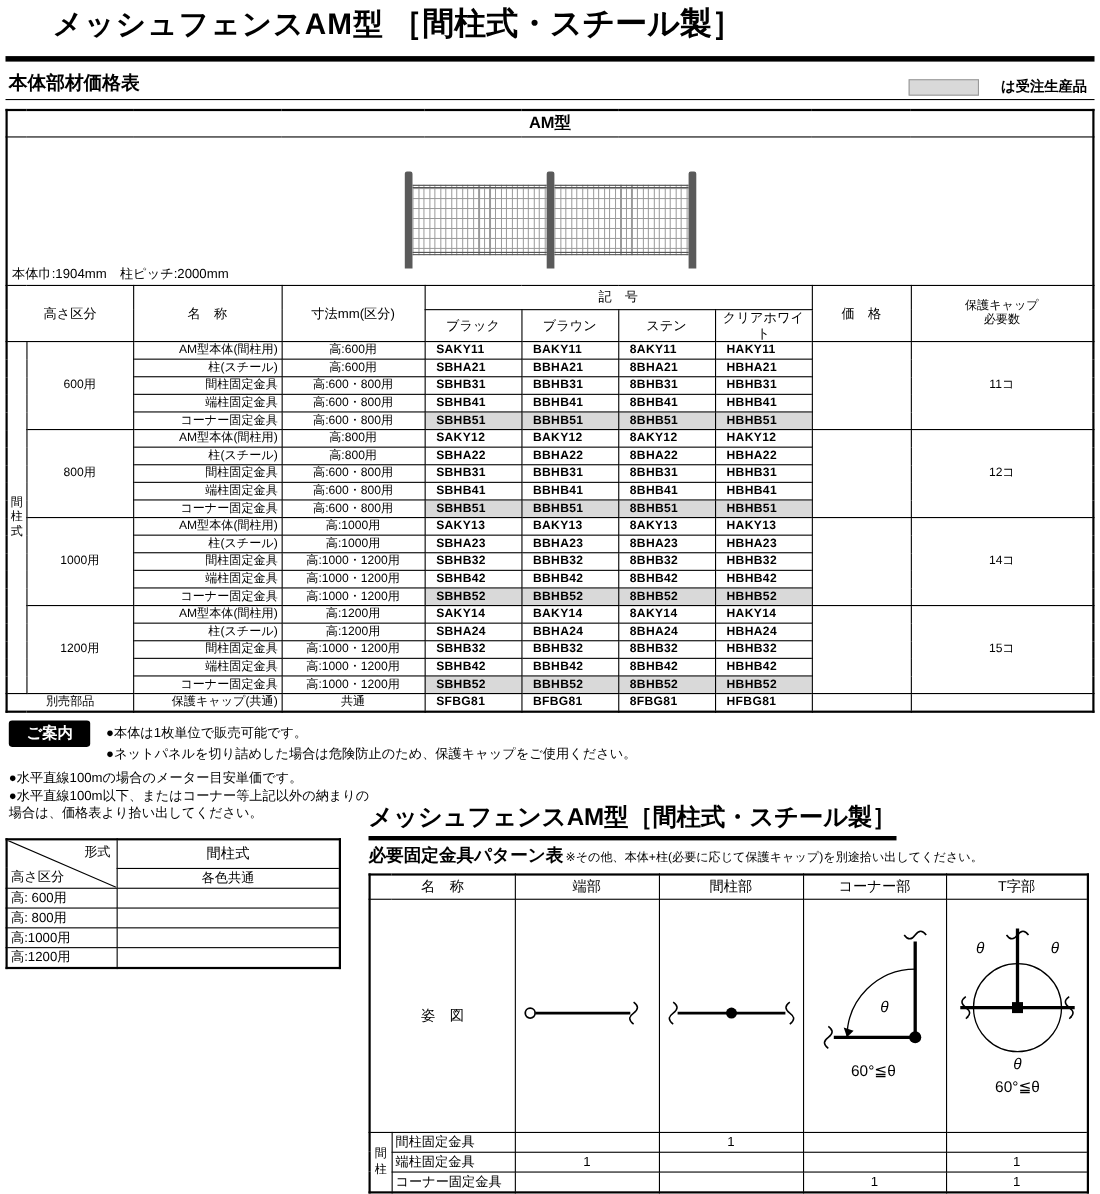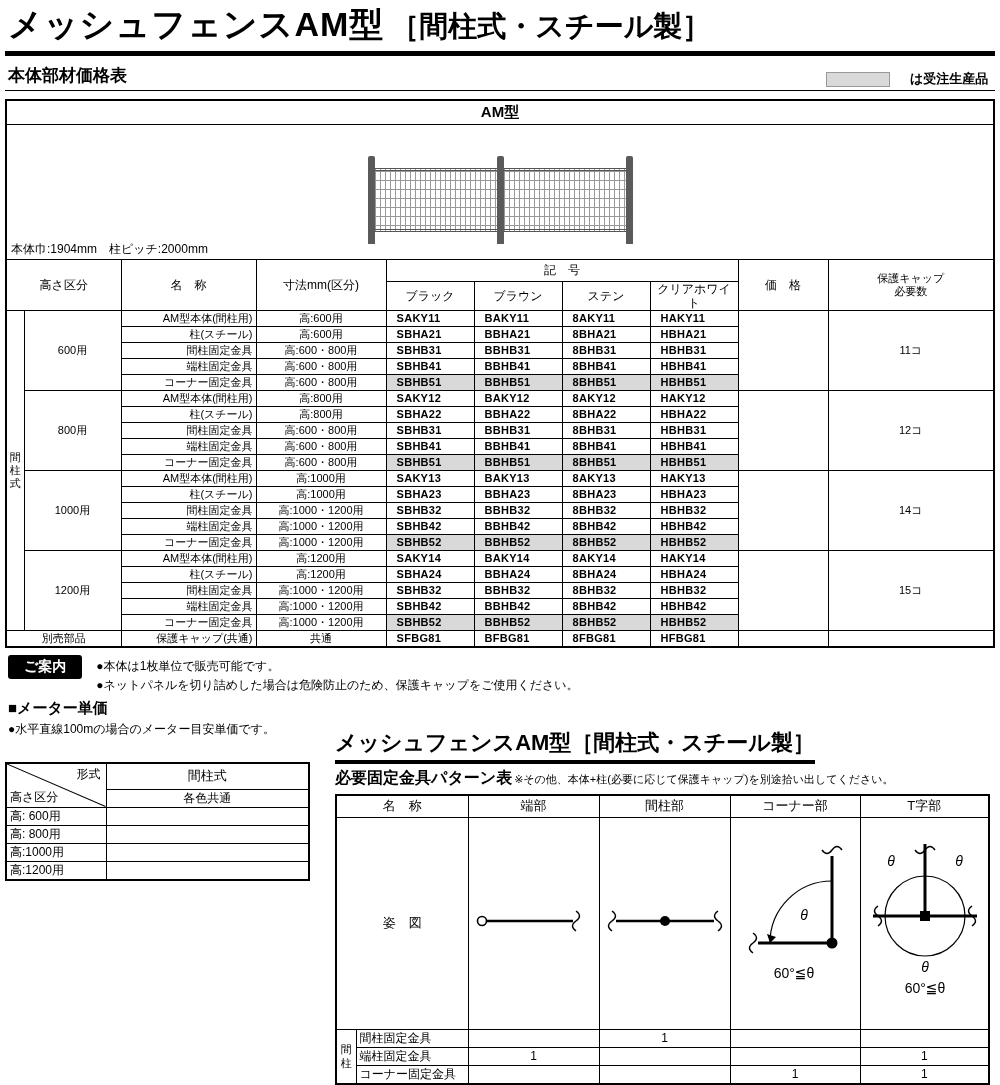--- a/index.html
+++ b/index.html
@@ -10,21 +10,21 @@
     height: 1085px;
     background: #fff;
     color: #000;
     font-family: "Liberation Sans", "DejaVu Sans", sans-serif;
     overflow: hidden;
   }
   .abs { position: absolute; }
 
   
   #title { left: 8px; top: 2px; white-space: nowrap; }
-  #title .main { font-size: 34px; font-weight: bold; letter-spacing: 1px; }
+  #title .main { font-size: 27px; font-weight: bold; letter-spacing: 1px; margin-left: 40px; }
   #title .sub  { font-size: 29px; font-weight: bold; margin-left: 6px; }
   #title-rule { left: 5px; top: 51px; width: 990px; height: 5px; background: #000; }
 
   
   #price-heading { left: 8px; top: 64px; font-size: 17px; font-weight: bold; }
   #heading-rule { left: 5px; top: 90px; width: 990px; height: 1px; background: #000; }
   #order-legend { left: 826px; top: 70px; display: flex; align-items: center; gap: 20px; }
   #order-legend .box { width: 64px; height: 15px; border: 1px solid #999; background: #d9d9d9; }
   #order-legend .txt { font-size: 13px; font-weight: bold; }
 
@@ -344,23 +344,23 @@
 
   <div id="guide" class="abs">
     <span class="badge">ご案内</span>
     <div class="bullets">
       <div>●本体は1枚単位で販売可能です。</div>
       <div>●ネットパネルを切り詰めした場合は危険防止のため、保護キャップをご使用ください。</div>
     </div>
   </div>
 
   <div id="meter" class="abs">
-    <div class="hd3">■メーター単価</div>
     <div class="bullets">
       <div>●水平直線100mの場合のメーター目安単価です。</div>
+      <div>●水平直線100m以下、またはコーナー等上記以外の納まりの場合は、価格表より拾い出してください。</div>
     </div>
   </div>
 
   <table id="mini-table" class="abs">
     <colgroup>
         <col style="width:100px">
         <col>
       </colgroup>
     <tbody>
         <tr>

